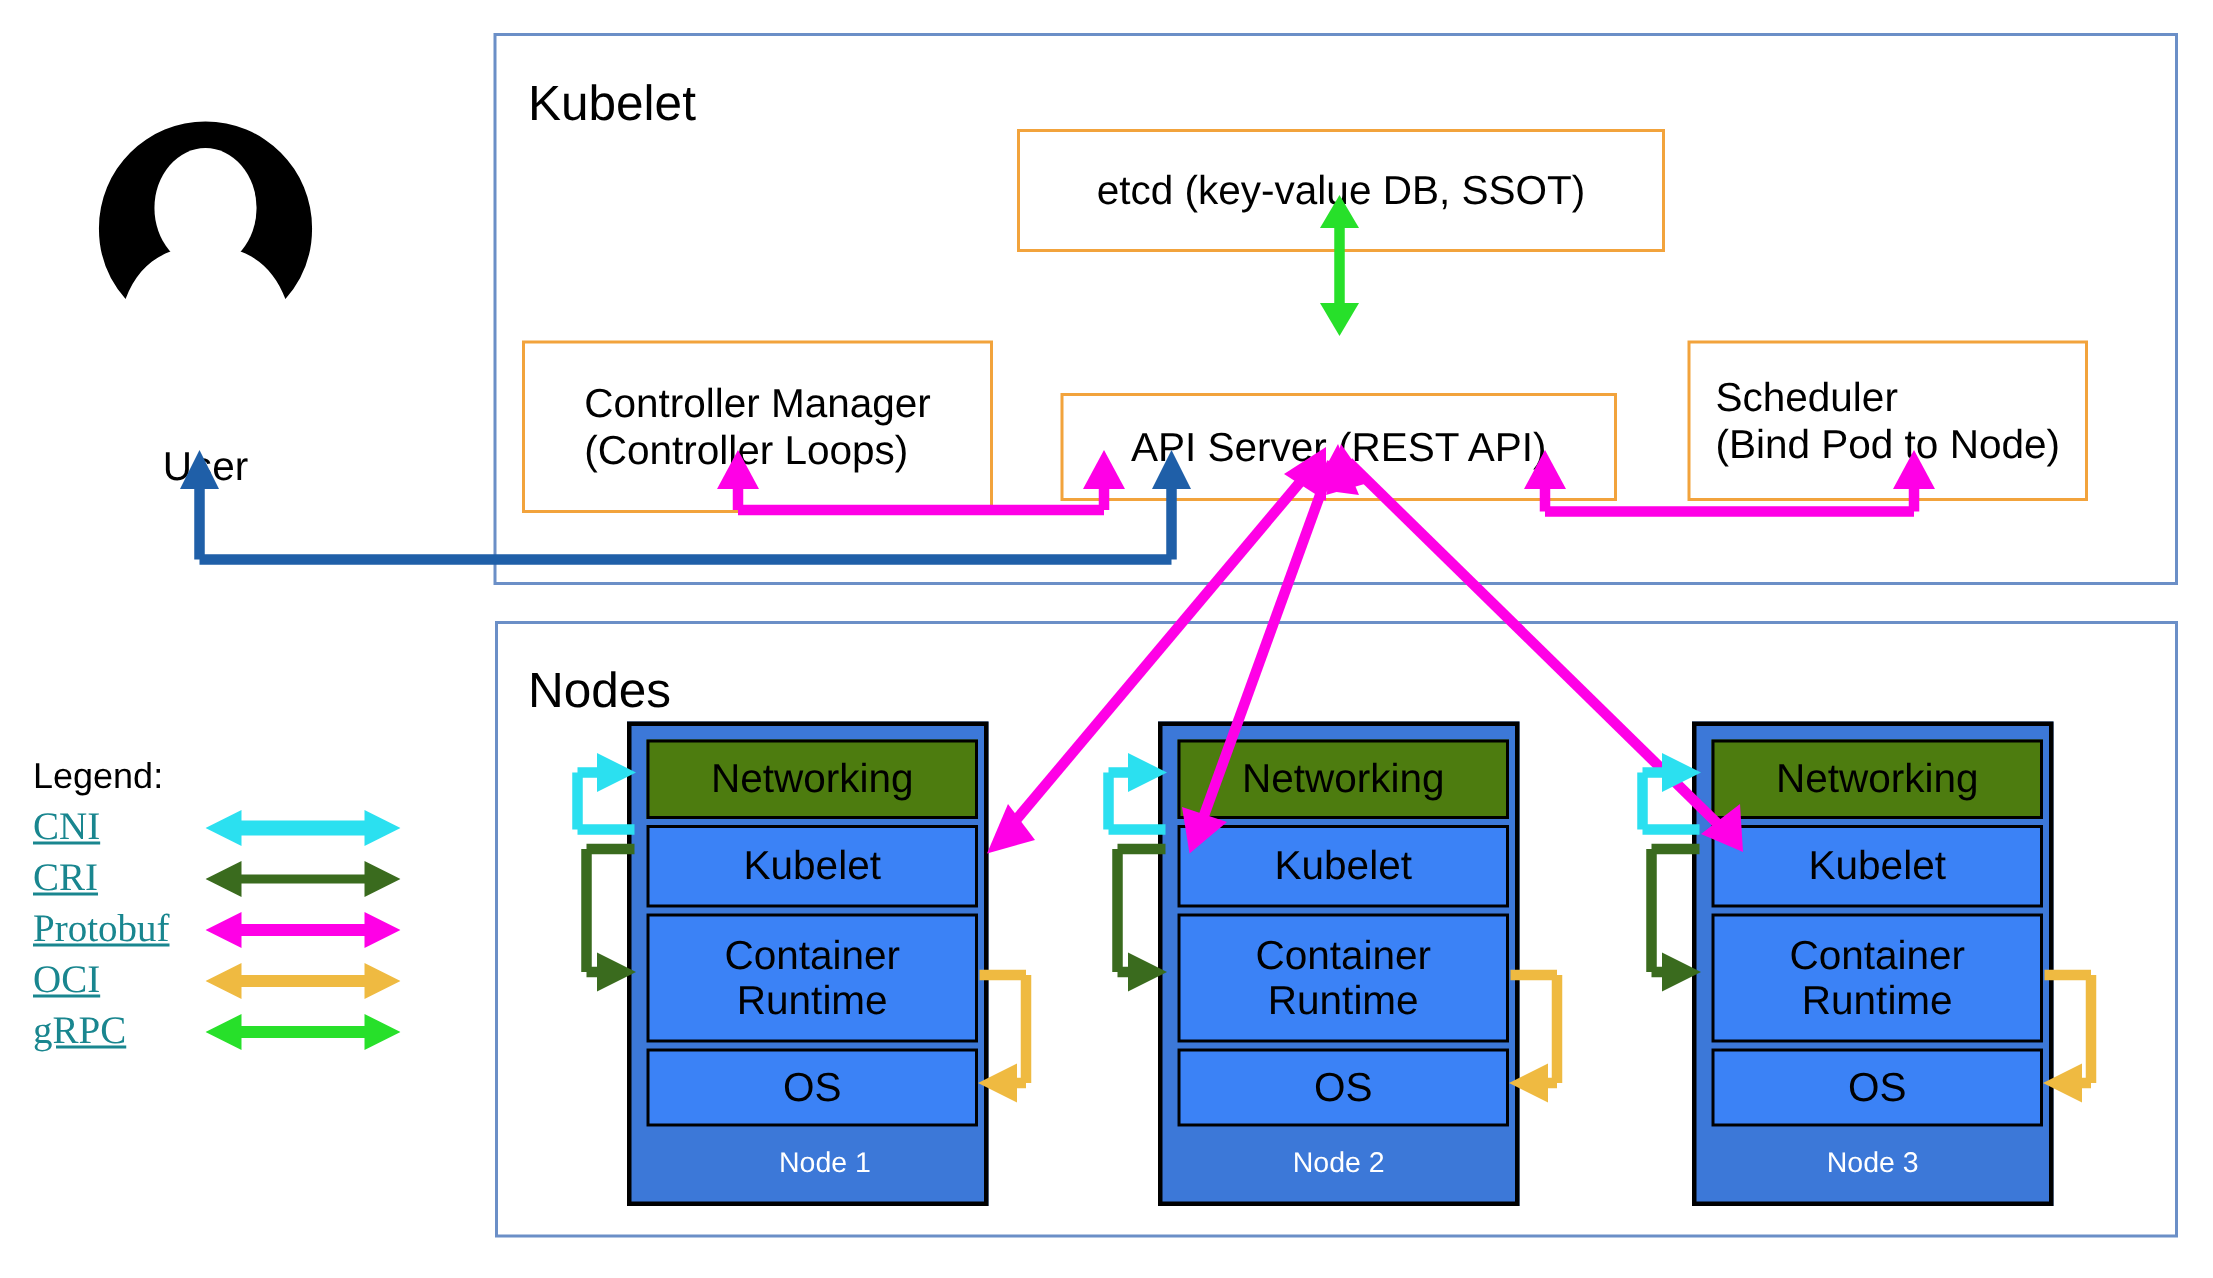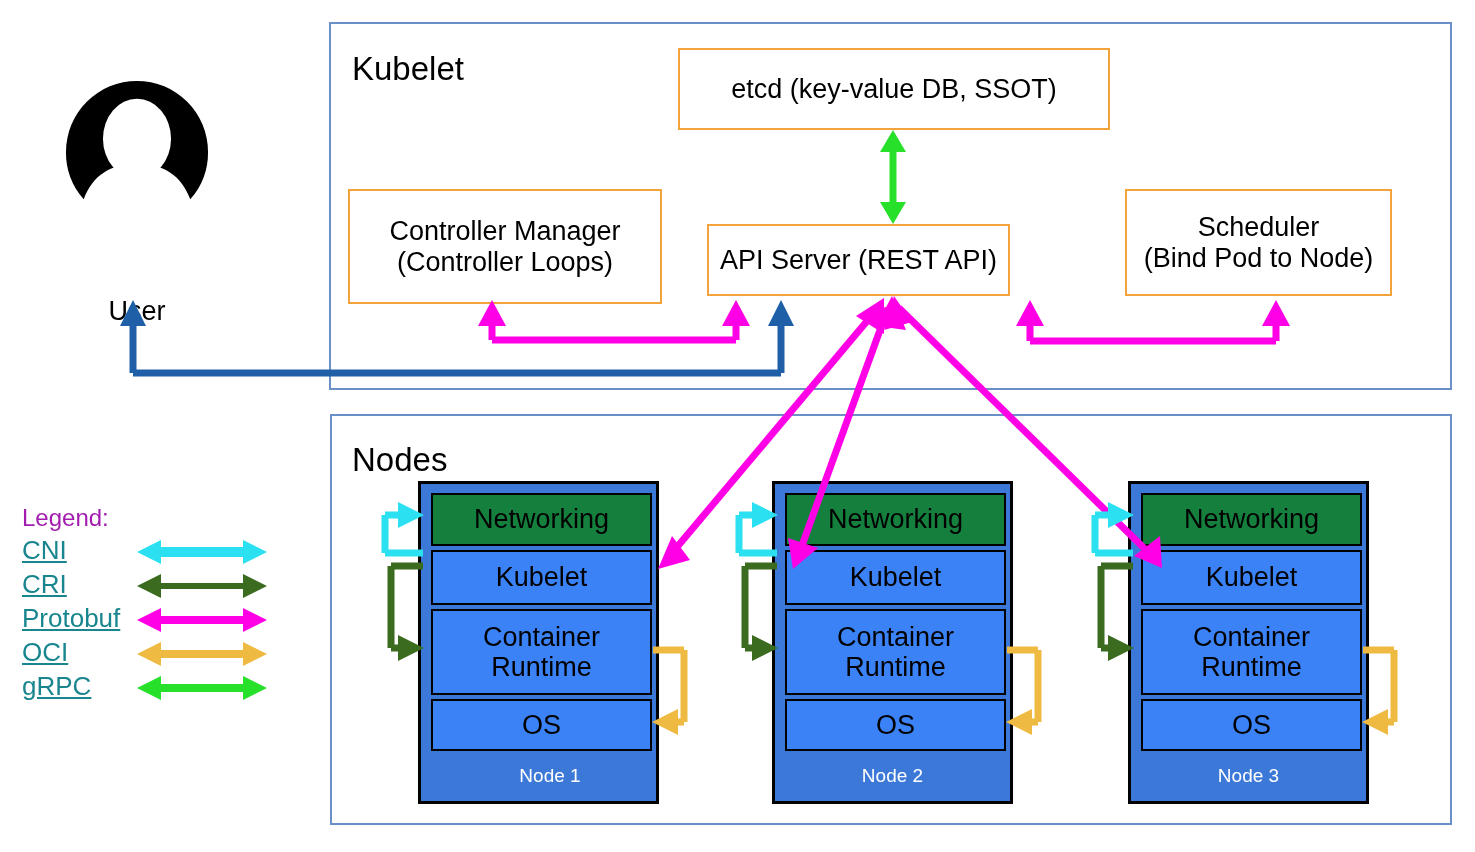--- a/index.html
+++ b/index.html
@@ -5,37 +5,37 @@
 <style>
   html,body{margin:0;padding:0;background:#ffffff;}
   body{font-family:"Liberation Sans","DejaVu Sans",sans-serif;}
   #stage{position:relative;width:1475px;height:852px;background:#ffffff;overflow:hidden;}
   #wires{position:absolute;left:0;top:0;width:1475px;height:852px;pointer-events:none;}
 
   .grp{position:absolute;border:2px solid #6B8FC7;background:transparent;box-sizing:border-box;}
   .grp-title{position:absolute;font-size:33px;color:#000;line-height:1;white-space:nowrap;}
 
   .mbox{position:absolute;box-sizing:border-box;border:2px solid #F2A33C;background:#ffffff;
-        display:flex;align-items:center;justify-content:center;text-align:center;
-        font-size:27px;color:#000;line-height:1.14;padding:2px 6px;}
+        display:flex;align-items:center;justify-content:center;
+        font-size:27px;color:#000;line-height:1.14;padding:2px 6px;margin-top:38px;}
 
   .node{position:absolute;box-sizing:border-box;background:#3C78D8;border:3px solid #000;}
   .nlayer{position:absolute;box-sizing:border-box;border:2px solid #000;background:#3b82f6;
           display:flex;align-items:center;justify-content:center;text-align:center;
           font-size:27px;color:#000;line-height:1.12;}
-  .nlayer.net{background:#15803d;}
+  .nlayer.net{background:#4d7c0f;}
   .nlabel{position:absolute;left:0;right:0;text-align:center;color:#ffffff;font-size:19px;}
 
   #user-icon{position:absolute;left:63px;top:78px;width:148px;height:148px;}
   #user-label{position:absolute;left:63px;top:248px;width:148px;text-align:center;
               font-size:27px;color:#000;margin-top:48px;}
 
   #legend{position:absolute;left:22px;top:506px;width:250px;}
-  #legend-title{font-size:24px;color:#a21caf;line-height:1;margin-bottom:5px;}
-  .lrow{position:relative;height:34px;}
+  #legend-title{font-size:24px;color:#000000;line-height:1;margin-bottom:5px;}
+  .lrow{position:relative;height:34px;font-family:Liberation Serif, serif;}
   .lname{position:absolute;left:0;top:0;font-size:26px;color:#19868F;
          text-decoration:underline;line-height:1.22;white-space:nowrap;}
   .lswatch{position:absolute;left:115px;top:2px;width:130px;height:30px;}
 </style>
 </head>
 <body>
 
 <div id="stage">
 
   <svg id="user-icon" viewBox="0 0 100 100">
@@ -51,21 +51,21 @@
 
   <div class="mbox" id="box-etcd" style="left:678px;top:48px;width:432px;height:82px;">etcd (key-value DB, SSOT)</div>
 
   <div class="mbox" id="box-controller" style="left:348px;top:189px;width:314px;height:115px;">
     <div>
       <div>Controller Manager</div>
       <div>(Controller Loops)</div>
     </div>
   </div>
 
-  <div class="mbox" id="box-api" style="left:707px;top:224px;width:303px;height:72px;">API Server (REST API)</div>
+  <div class="mbox" id="box-api" style="left:707px;top:224px;width:371px;height:72px;">API Server (REST API)</div>
 
   <div class="mbox" id="box-scheduler" style="left:1125px;top:189px;width:267px;height:107px;">
     <div>
       <div>Scheduler</div>
       <div>(Bind Pod to Node)</div>
     </div>
   </div>
 
   <div class="grp" id="nodes-group" style="left:330px;top:414px;width:1122px;height:411px;"></div>
   <div class="grp-title" style="left:352px;top:443px;">Nodes</div>

